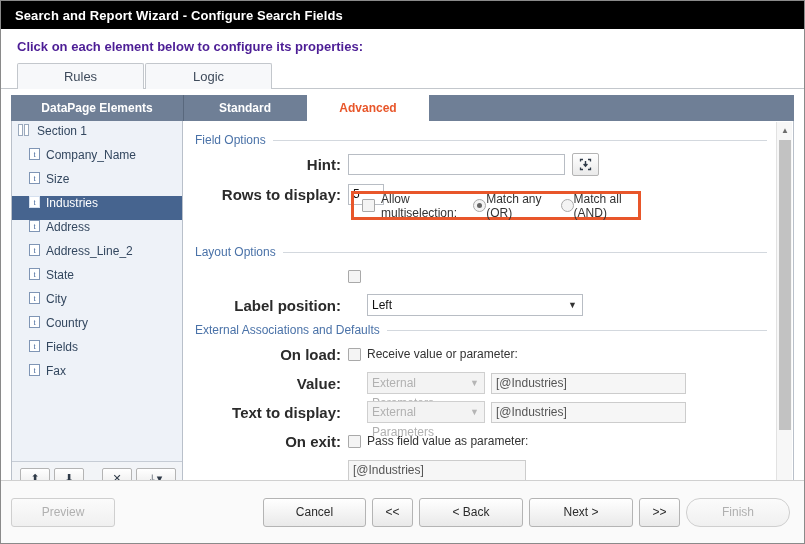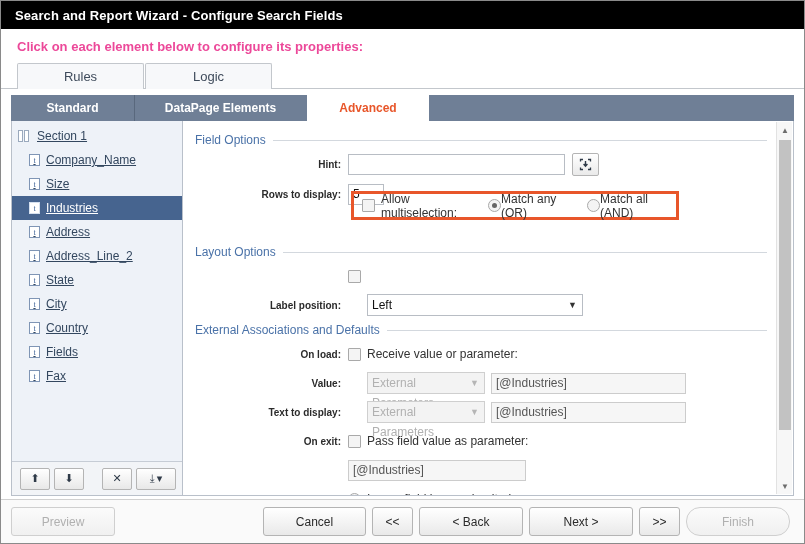--- a/index.html
+++ b/index.html
@@ -31,21 +31,21 @@
     align-items: center;
     padding-left: 14px;
     letter-spacing: .1px;
   }
 
   
   .instruction {
     padding: 10px 0 8px 16px;
     font-size: 13px;
     font-weight: bold;
-    color: #ec4899;
+    color: #4c1d95;
   }
 
   
   .maintabs {
     position: relative;
     height: 27px;
     margin-left: 16px;
     display: flex;
     align-items: flex-end;
   }
@@ -125,27 +125,26 @@
     display: flex;
     flex-direction: column;
   }
   .elemlist {
     flex: 1;
     overflow: hidden;
     padding-top: 3px;
   }
   .elem {
     display: flex;
-    align-items: center;
+    align-items: flex-start;
     height: 24px;
     padding-left: 6px;
     font-size: 12px;
     color: #33475f;
     white-space: nowrap;
-    text-decoration: underline;
   }
   .elem.indent { padding-left: 17px; }
   .elem.selected {
     background: #46648f;
     color: #ffffff;
   }
   .ficon {
     width: 11px; height: 12px;
     border: 1px solid #7f95b5;
     background: #ffffff;
@@ -215,21 +214,21 @@
   .row {
     display: flex;
     align-items: center;
     margin-bottom: 7px;
     min-height: 22px;
   }
   .lbl {
     width: 153px;
     text-align: right;
     padding-right: 7px;
-    font-size: 10px;
+    font-size: 15px;
     font-weight: bold;
     color: #2b2b2b;
     flex: none;
   }
   .txtinput {
     height: 21px;
     border: 1px solid #b8bdc4;
     background: #ffffff;
     font-size: 12px;
     padding: 0 4px;
@@ -292,21 +291,21 @@
   .radio.on:after {
     content:"";
     position:absolute; left:3px; top:3px;
     width:5px; height:5px; border-radius:50%;
     background:#666;
   }
 
   .multisel {
     position: absolute;
     left: 168px; top: 70px;
-    width: 328px; height: 29px;
+    width: 290px; height: 29px;
     border: 3px solid #e8562a;
     display: flex; align-items: center;
     padding-left: 8px;
     background: transparent;
   }
 
   
   .scroll {
     position: absolute;
     right: 1px; top: 1px;
@@ -323,21 +322,21 @@
   .scroll .thumb {
     position: absolute;
     top: 18px; left: 2px; width: 12px; height: 290px;
     background: #c2c2c2;
   }
 
   
   .footer {
     position: absolute;
     left: 0; right: 0; bottom: 0;
-    height: 44px;
+    height: 63px;
     background: #fafafa;
     border-top: 1px solid #d0d0d0;
     display: flex;
     align-items: center;
     padding: 8px 10px;
   }
   .btn {
     height: 29px;
     border: 1px solid #b4b4b4;
     border-radius: 3px;
@@ -371,25 +370,25 @@
   <div class="maintabs">
     <div class="mtab">
       <span>Rules</span>
     </div>
     <div class="mtab">
       <span>Logic</span>
     </div>
   </div>
 
   <div class="subtabs">
+    <div class="stab w1">
+      <span>DataPage Elements</span>
+    </div>
     <div class="stab w2">
       <span>Standard</span>
-    </div>
-    <div class="stab w1">
-      <span>DataPage Elements</span>
     </div>
     <div class="stab w3 active">
       <span>Advanced</span>
     </div>
     <div class="stab filler"></div>
   </div>
 
   <div class="body">
 
     <div class="sidebar">

